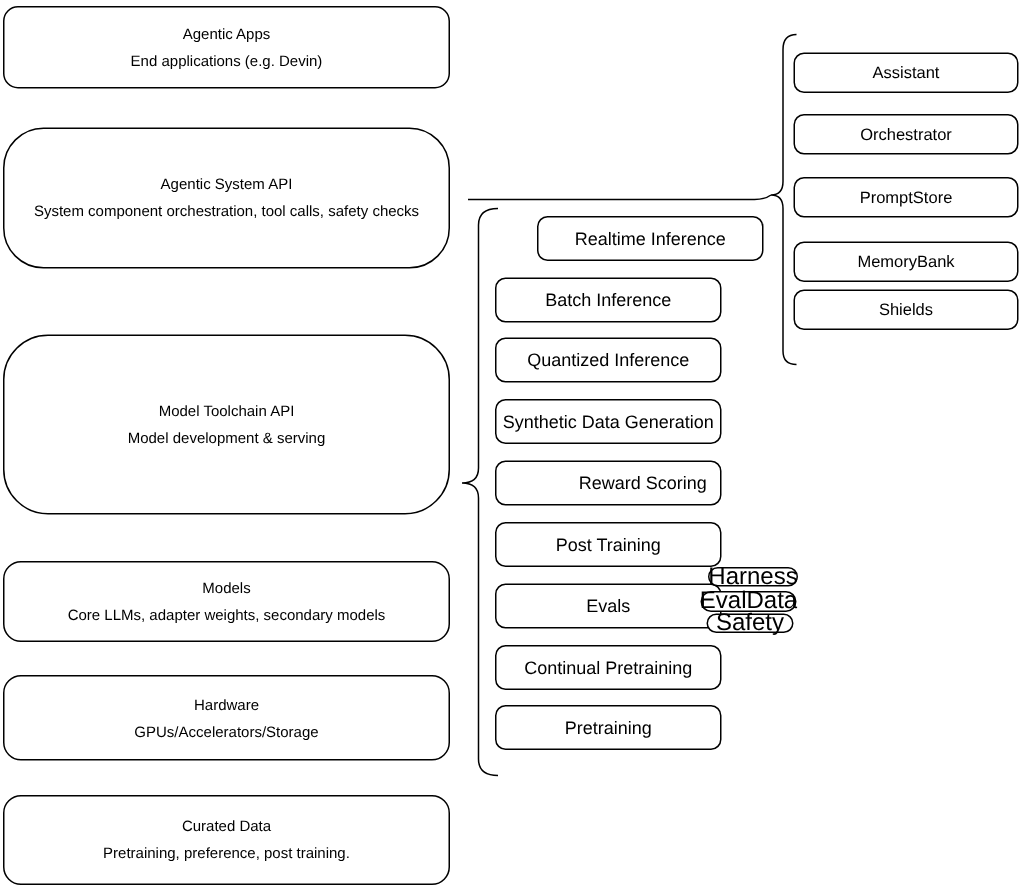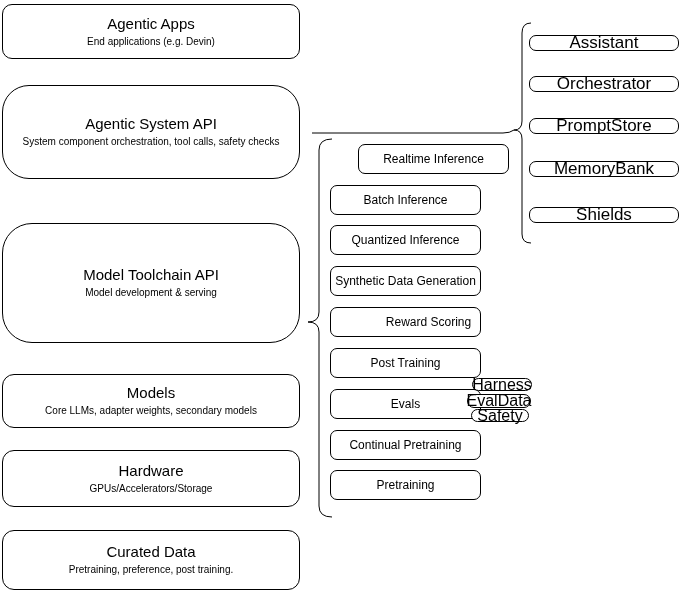--- a/index.html
+++ b/index.html
@@ -18,29 +18,29 @@
     box-sizing: border-box;
     background: #ffffff;
     border: 1px solid #000000;
     display: flex;
     flex-direction: column;
     align-items: center;
     justify-content: center;
     text-align: center;
   }
   .lbox { left: 2px; width: 298px; z-index: 1; }
-  .lbox .title { font-size: 15px; line-height: 16px; }
+  .lbox .title { font-size: 10px; line-height: 16px; }
   .lbox .subtitle { font-size: 10px; line-height: 13px; margin-top: 3px; }
   .mbox {
     left: 330px; width: 151px; height: 30px;
     border-radius: 7px; font-size: 12px; z-index: 1;
   }
   .rbox {
-    left: 529px; width: 150px; height: 16px;
-    border-radius: 7px; font-size: 17px; z-index: 1;
+    left: 529px; width: 150px; height: 27px;
+    border-radius: 7px; font-size: 11px; z-index: 1;
   }
   .pill {
     position: absolute;
     box-sizing: border-box;
     background: #ffffff;
     border: 1px solid #000000;
     border-radius: 999px;
     display: flex; align-items: center; justify-content: center;
     font-size: 16px;
     z-index: 2;
@@ -98,15 +98,15 @@
   <div class="node mbox" style="top:470px;">Pretraining</div>
 
   <div class="pill" style="left:472px; top:378px; width:60px; height:13px;">Harness</div>
   <div class="pill" style="left:467px; top:394px; width:64px; height:14px;">EvalData</div>
   <div class="pill" style="left:471px; top:409px; width:58px; height:13px;">Safety</div>
 
   <div class="node rbox" style="top:35px;">Assistant</div>
   <div class="node rbox" style="top:76px;">Orchestrator</div>
   <div class="node rbox" style="top:118px;">PromptStore</div>
   <div class="node rbox" style="top:161px;">MemoryBank</div>
-  <div class="node rbox" style="top:207px;">Shields</div>
+  <div class="node rbox" style="top:193px;">Shields</div>
 
 </div>
 
 </body></html>

